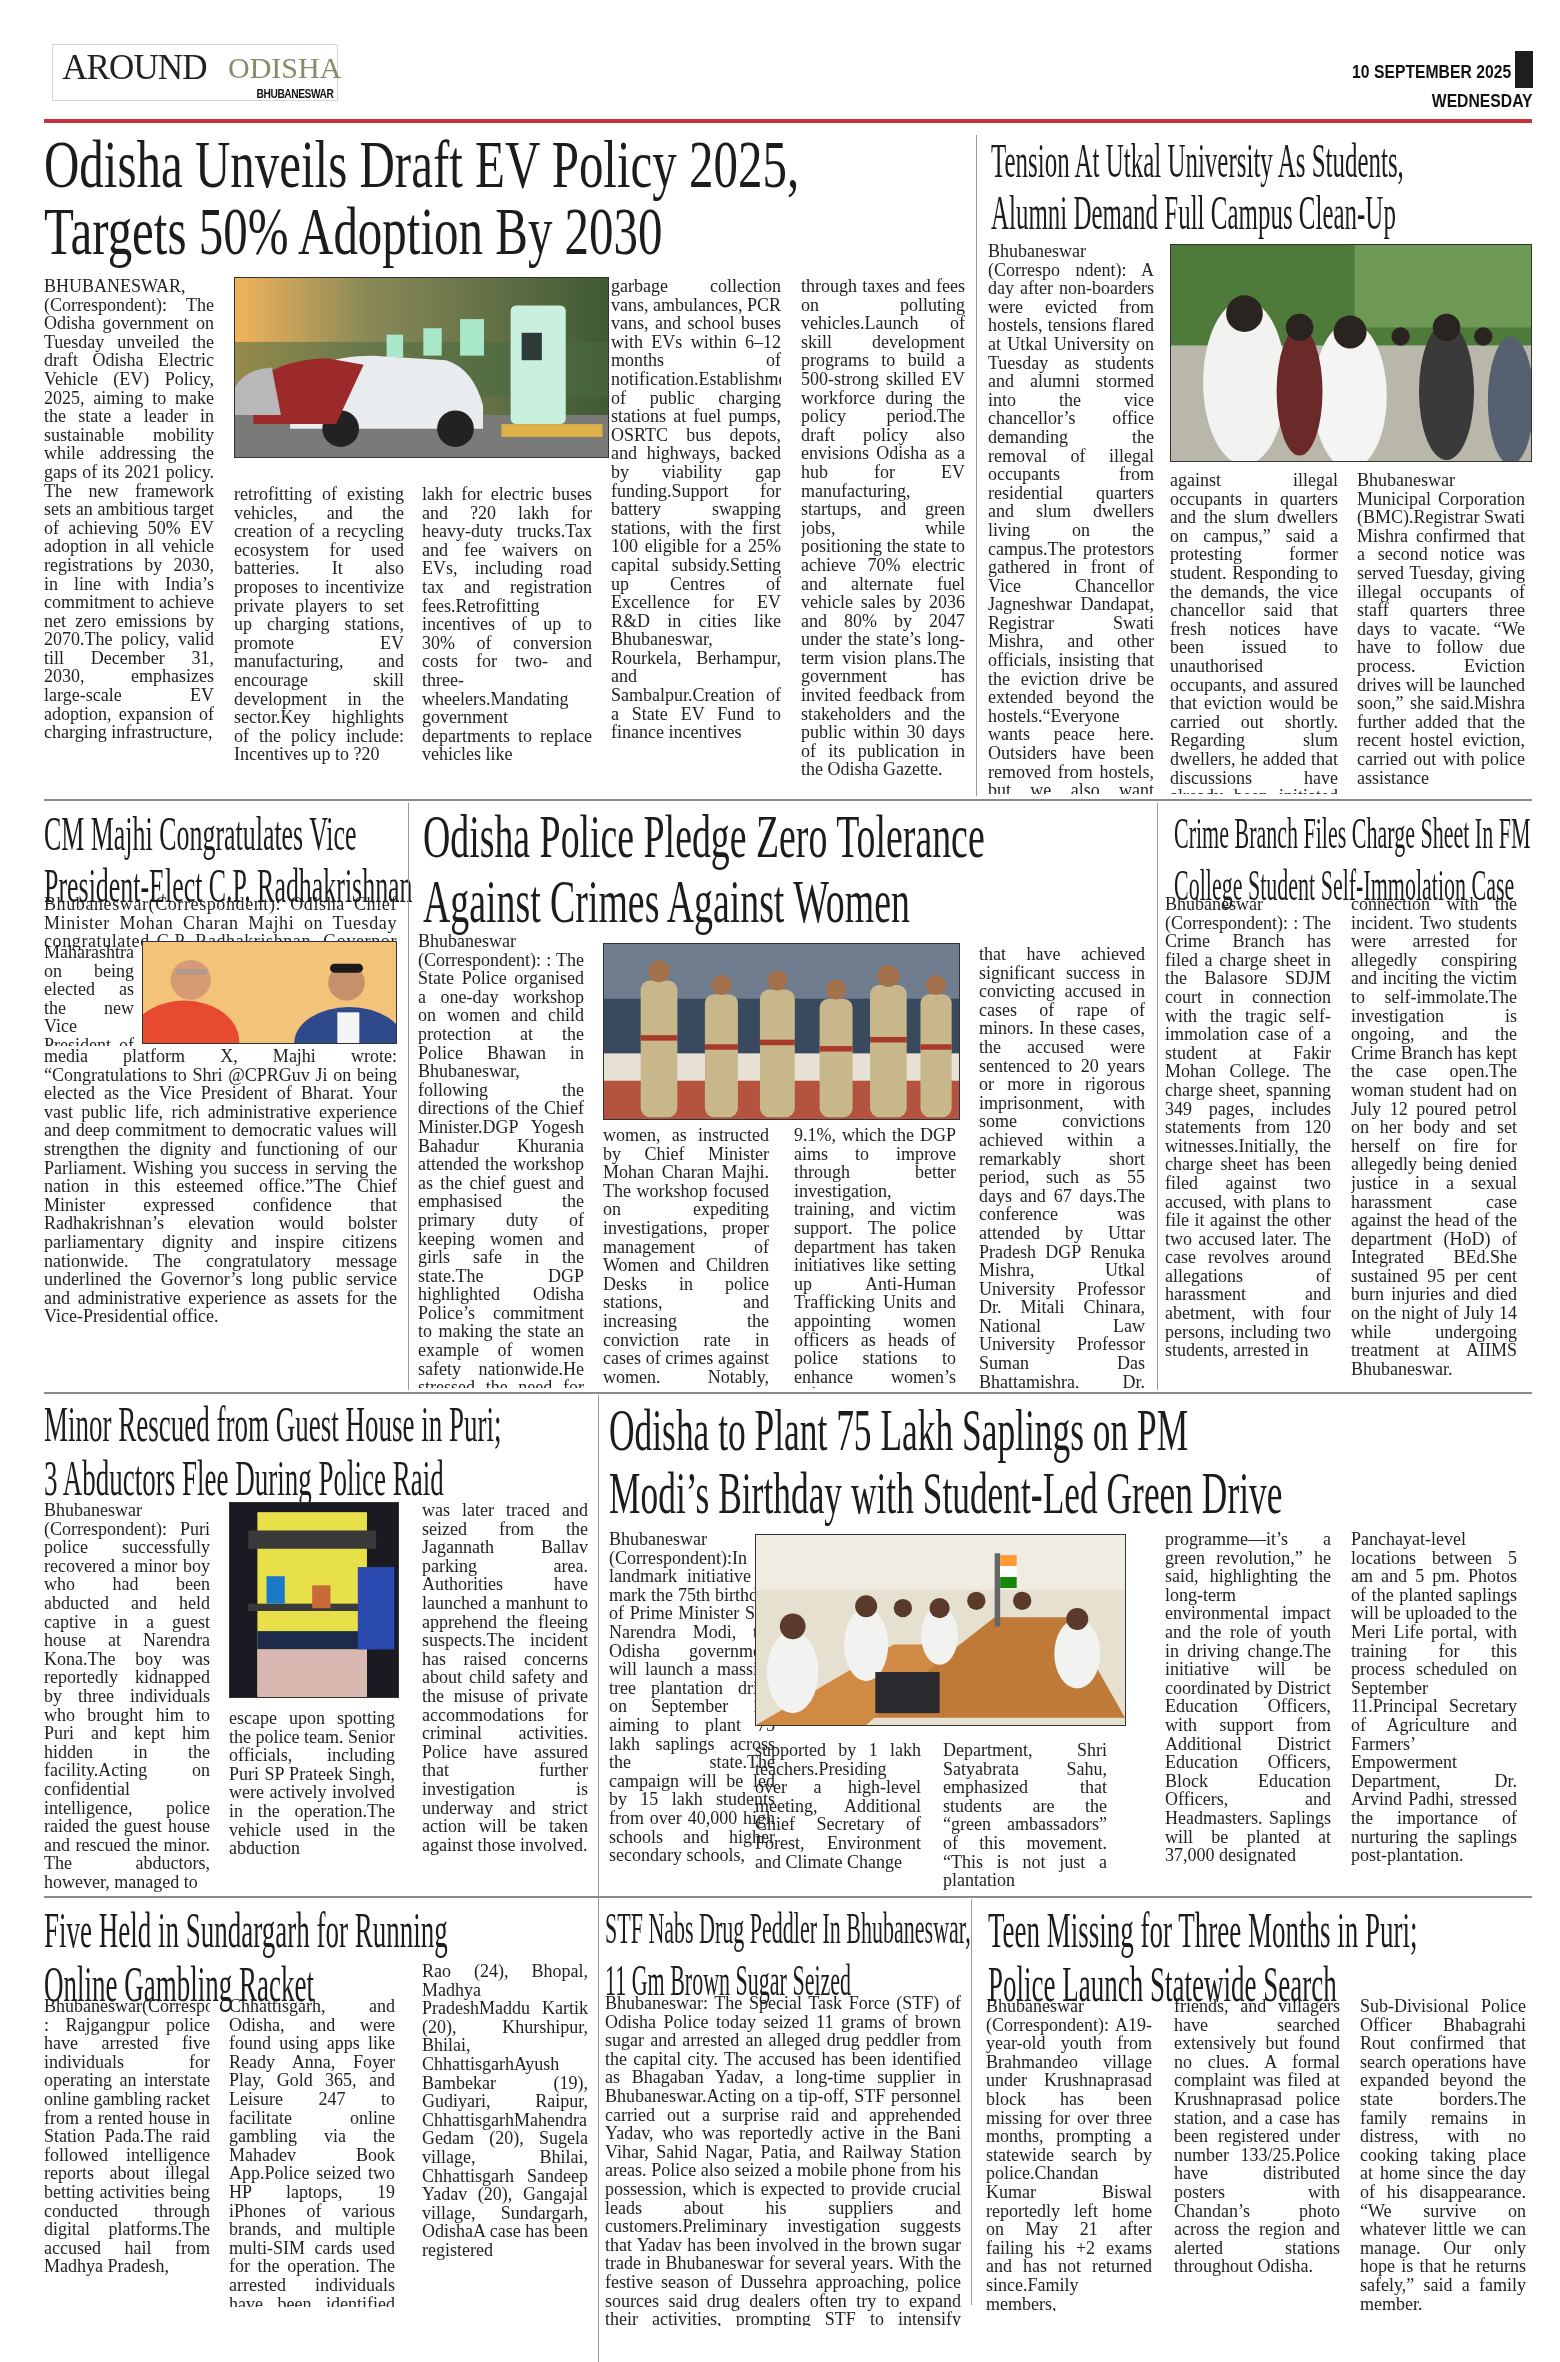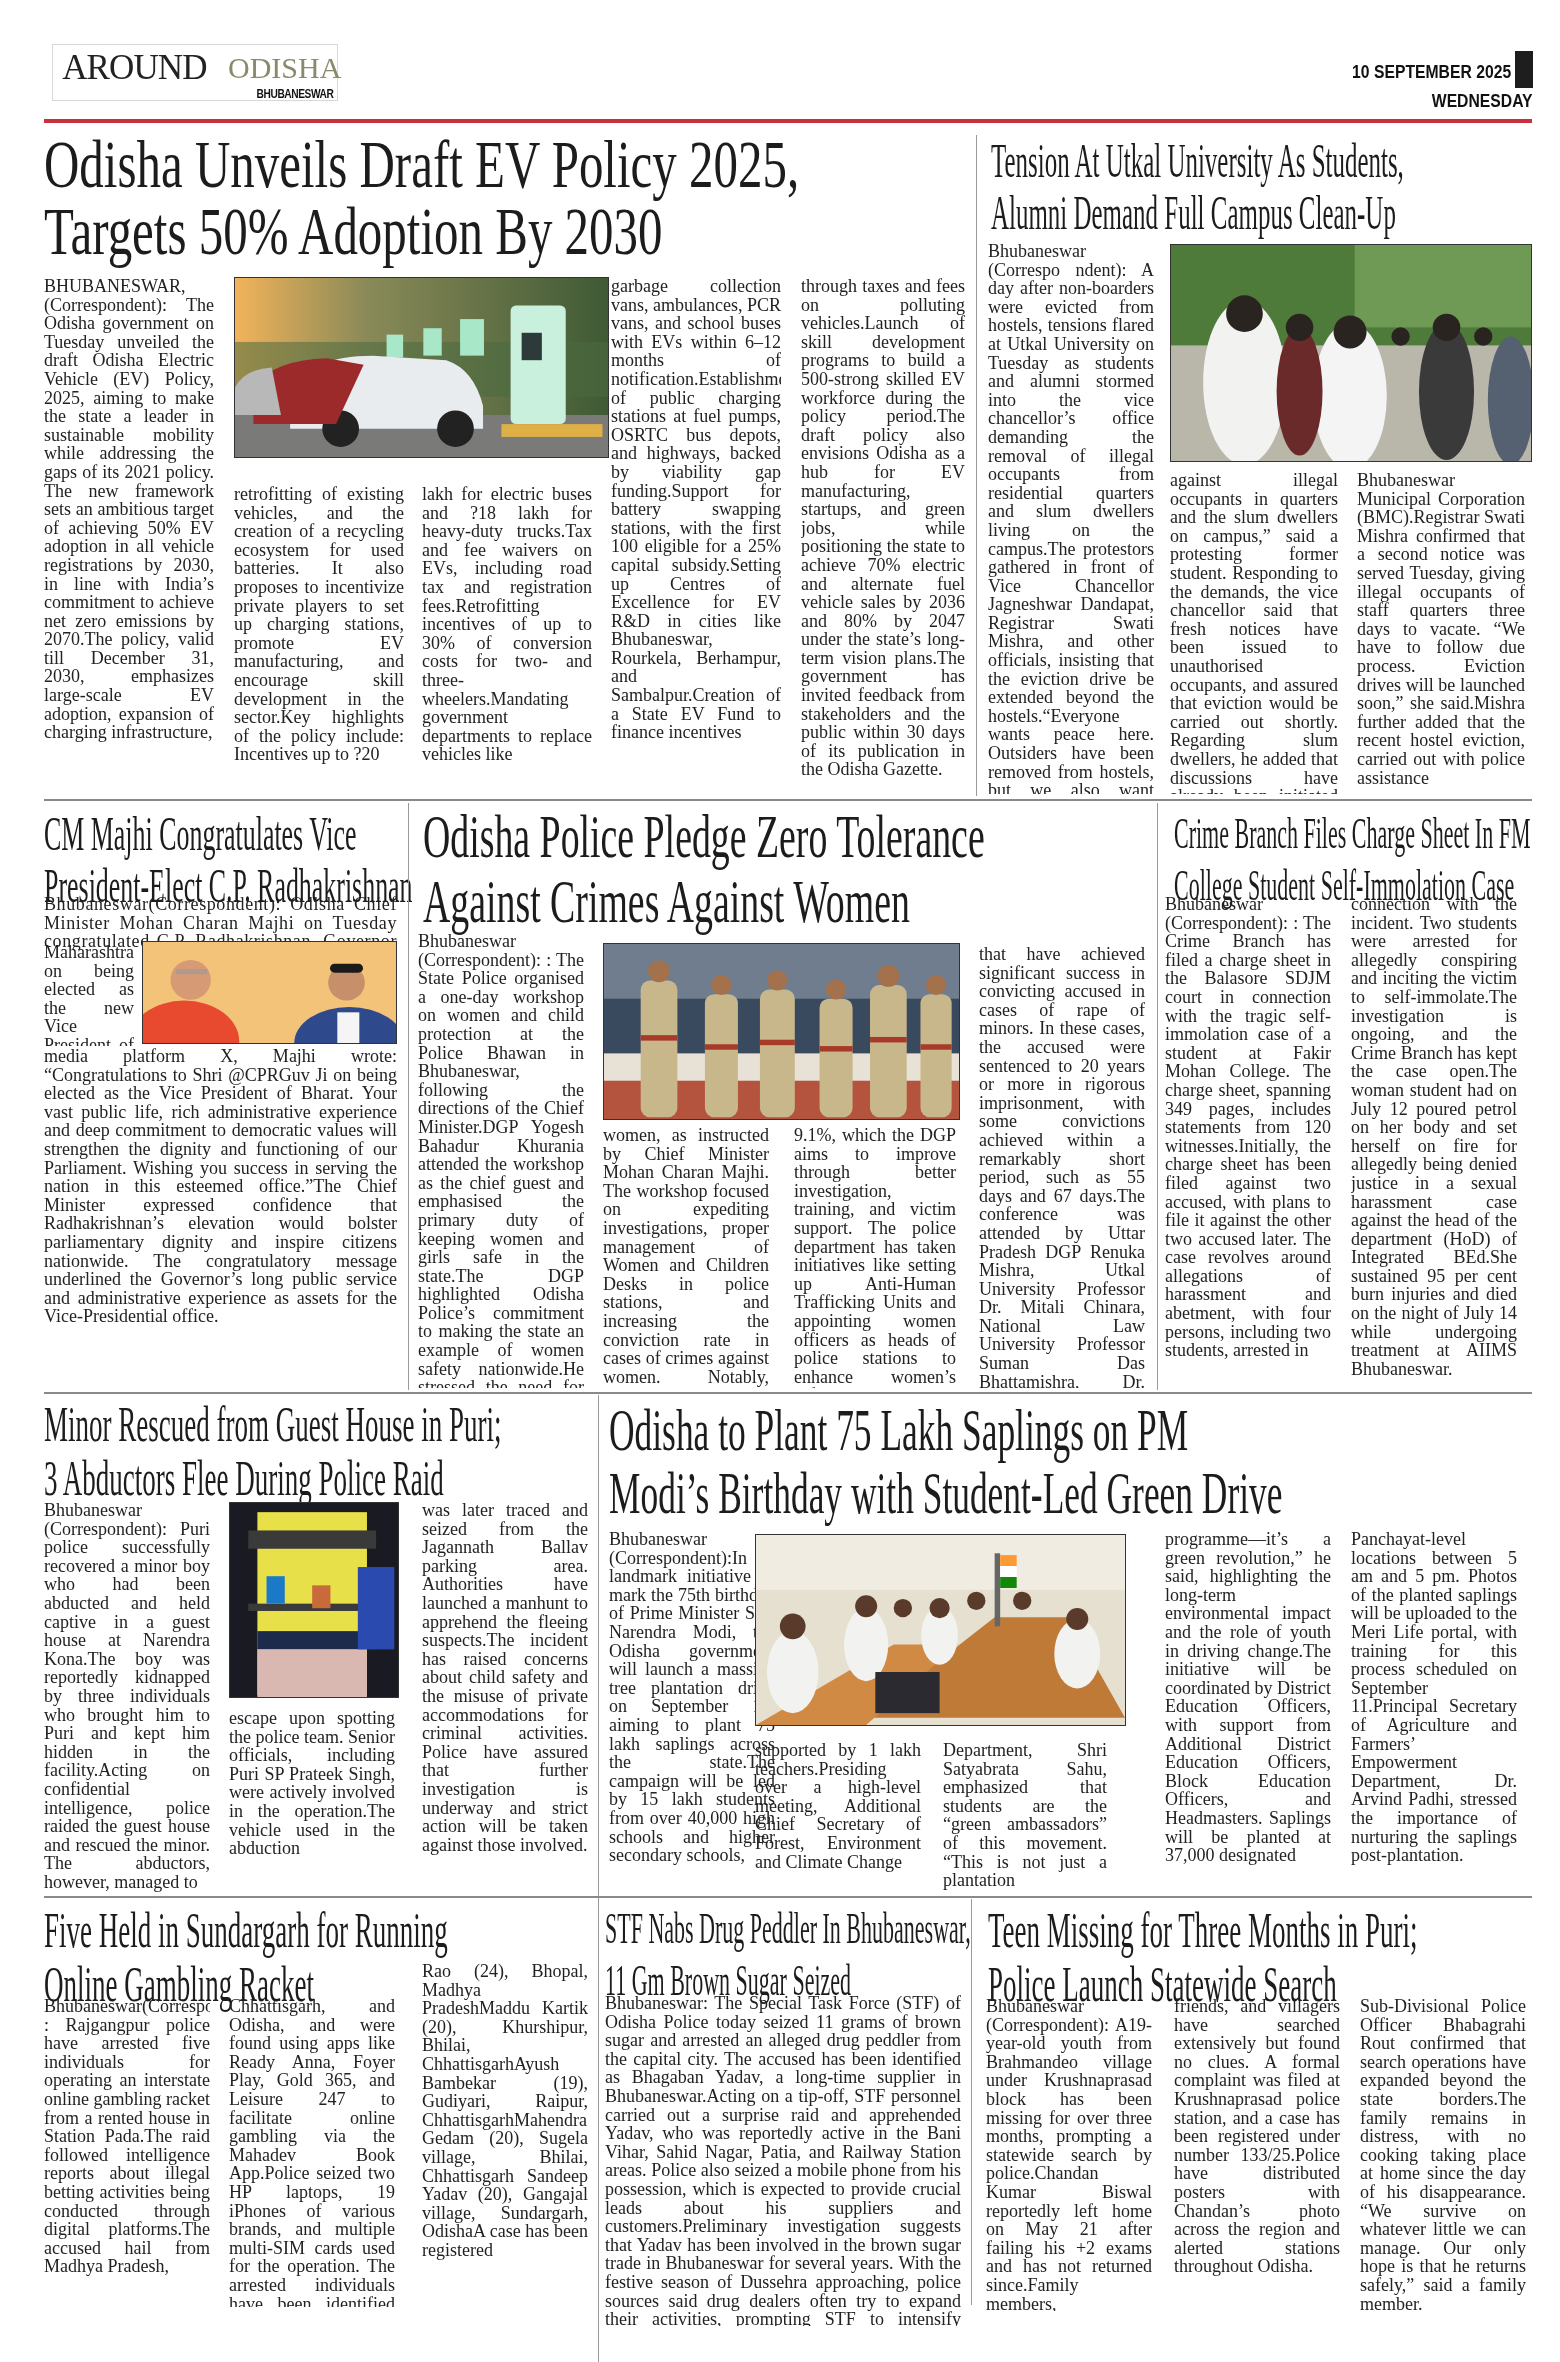--- a/index.html
+++ b/index.html
@@ -79,21 +79,21 @@
     <rect x="165" y="62" width="18" height="25" fill="#a8e8c8"></rect>
     <path d="M60 125 Q80 85 150 85 L230 90 Q260 100 270 140 L270 165 L60 165 Z" fill="#e8ecef"></path>
     <circle cx="115" cy="165" r="20" fill="#222"></circle>
       <circle cx="240" cy="165" r="20" fill="#222"></circle>
     <path d="M20 120 Q40 90 100 88 L140 95 L110 160 L20 160 Z" fill="#9c2a2a"></path>
     <path d="M0 120 Q10 100 40 98 L50 150 L0 150 Z" fill="#b8b8b8"></path>
     <rect x="290" y="160" width="110" height="14" fill="#e0b048"></rect>
   </svg>
 </div>
 <div class="abs col" style="left:234px; top:485px; width:170px; height:308px;">retrofitting of existing vehicles, and the creation of a recycling ecosystem for used batteries. It also proposes to incentivize private players to set up charging stations, promote EV manufacturing, and encourage skill development in the sector.Key highlights of the policy include: Incentives up to ?20</div>
-<div class="abs col" style="left:422px; top:485px; width:170px; height:308px;">lakh for electric buses and ?18 lakh for heavy-duty trucks.Tax and fee waivers on EVs, including road tax and registration fees.Retrofitting incentives of up to 30% of conversion costs for two- and three-wheelers.Mandating government departments to replace vehicles like</div>
+<div class="abs col" style="left:422px; top:485px; width:170px; height:308px;">lakh for electric buses and ?20 lakh for heavy-duty trucks.Tax and fee waivers on EVs, including road tax and registration fees.Retrofitting incentives of up to 30% of conversion costs for two- and three-wheelers.Mandating government departments to replace vehicles like</div>
 <div class="abs col" style="left:611px; top:277px; width:170px; height:517px;">garbage collection vans, ambulances, PCR vans, and school buses with EVs within 6–12 months of notification.Establishment of public charging stations at fuel pumps, OSRTC bus depots, and highways, backed by viability gap funding.Support for battery swapping stations, with the first 100 eligible for a 25% capital subsidy.Setting up Centres of Excellence for EV R&amp;D in cities like Bhubaneswar, Rourkela, Berhampur, and Sambalpur.Creation of a State EV Fund to finance incentives</div>
 <div class="abs col" style="left:801px; top:277px; width:164px; height:517px;">through taxes and fees on polluting vehicles.Launch of skill development programs to build a 500-strong skilled EV workforce during the policy period.The draft policy also envisions Odisha as a hub for EV manufacturing, startups, and green jobs, while positioning the state to achieve 70% electric and alternate fuel vehicle sales by 2036 and 80% by 2047 under the state’s long-term vision plans.The government has invited feedback from stakeholders and the public within 30 days of its publication in the Odisha Gazette.</div>
 
 <div class="abs vrule" style="left:976px; top:135px; height:661px;"></div>
 
 <div class="abs headline hl-utkal">
   <div>Tension At Utkal University As Students,</div>
   <div>Alumni Demand Full Campus Clean-Up</div>
 </div>
 <div class="abs col" style="left:988px; top:242px; width:166px; height:552px;">Bhubaneswar (Correspo ndent): A day after non-boarders were evicted from hostels, tensions flared at Utkal University on Tuesday as students and alumni stormed into the vice chancellor’s office demanding the removal of illegal occupants from residential quarters and slum dwellers living on the campus.The protestors gathered in front of Vice Chancellor Jagneshwar Dandapat, Registrar Swati Mishra, and other officials, insisting that the eviction drive be extended beyond the hostels.“Everyone wants peace here. Outsiders have been removed from hostels, but we also want action</div>

